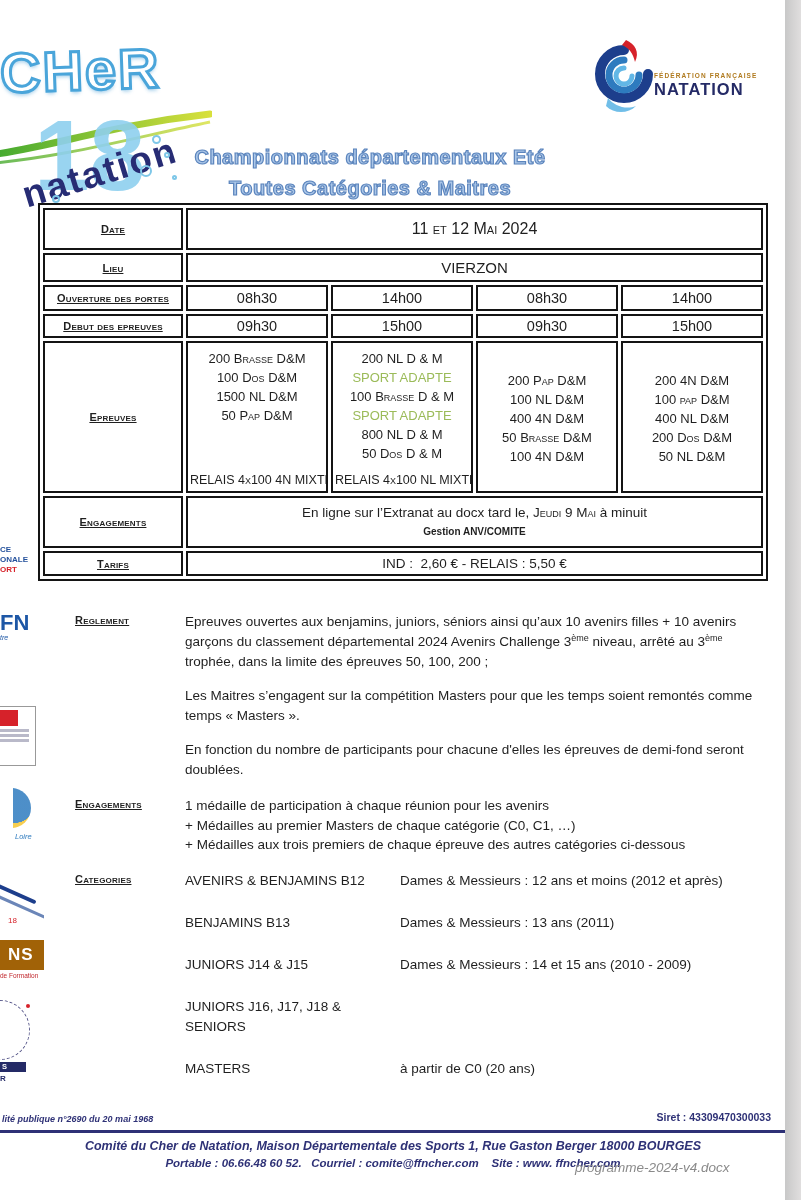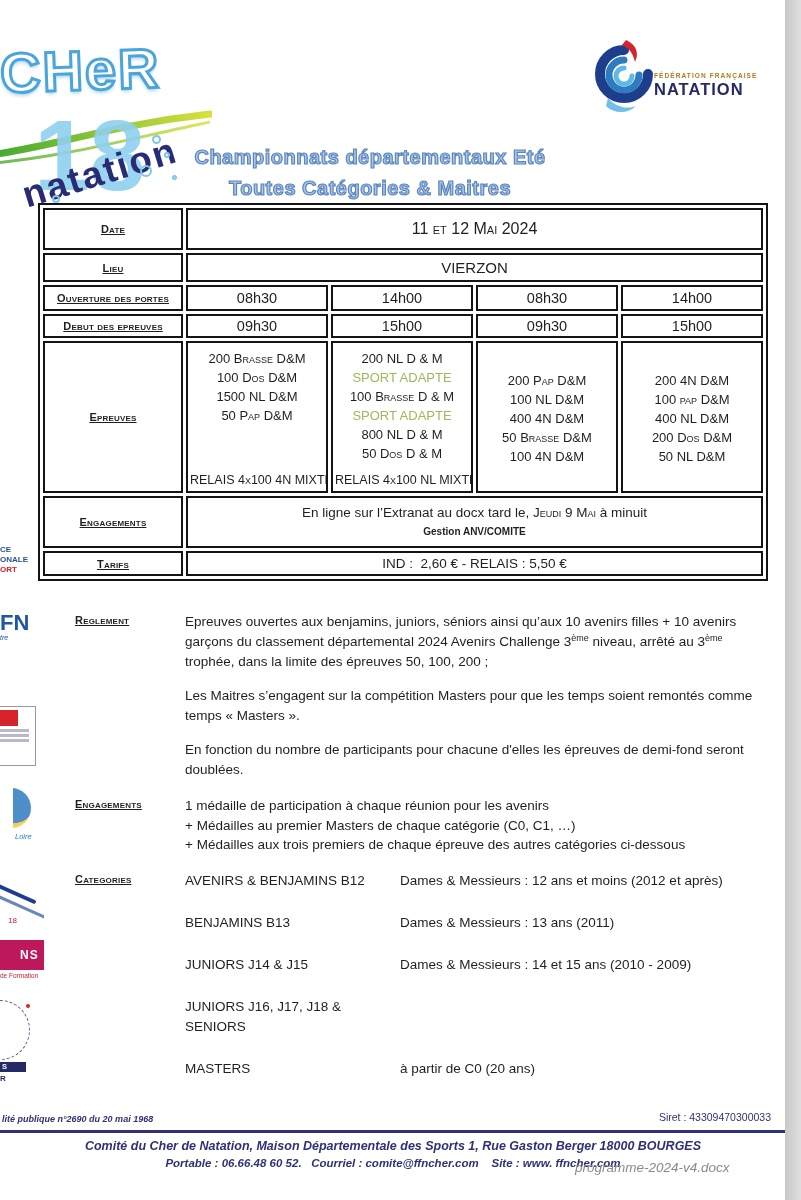--- a/index.html
+++ b/index.html
@@ -117,36 +117,36 @@
   .frag-redbox .tline { height:3px; background:#b9b9c9; margin:2px 6px 2px 0; }
   .frag-loire { top:788px; width:40px; height:58px;margin-left:13px; }
   .loire-circ { position:absolute; left:-22px; top:0; width:40px; height:40px; border-radius:50%; background:radial-gradient(circle at 60% 40%, #2e7bbf 55%, #f5c531 56%); opacity:.85; }
   .loire-txt { position:absolute; left:2px; top:44px; font-size:7.5px; font-style:italic; color:#2e7bbf; }
   .frag-cd18 { top:880px; width:44px; height:50px; }
   .cd18-l1,.cd18-l2 { position:absolute; height:4px; background:#1d3e8c; transform:rotate(24deg); border-radius:2px; }
   .cd18-l1 { left:-14px; top:10px; width:52px; }
   .cd18-l2 { left:-6px; top:26px; width:58px; height:3px; background:#6b86b8; }
   .cd18-num { position:absolute; left:8px; top:36px; font-size:8px; color:#d6222a; }
   .frag-erfan { top:940px; width:48px; }
-  .erfan-box { width:44px; height:30px; background:#be185d; color:#fff; font-weight:700; font-size:12px; display:flex; align-items:center; padding-left:20px; letter-spacing:1px; }
+  .erfan-box { width:44px; height:30px; background:#a16207; color:#fff; font-weight:700; font-size:17px; display:flex; align-items:center; padding-left:8px; letter-spacing:1px; }
   .erfan-sm { font-size:6.5px; color:#c0272d; margin-top:2px; }
   .frag-stamp { top:1000px; width:36px; height:64px; }
   .stamp-circ { position:absolute; left:-30px; top:0; width:60px; height:60px; border-radius:50%; border:1.5px dashed #5a5a8c; }
   .stamp-dot { position:absolute; left:26px; top:4px; width:4px; height:4px; background:#d6222a; border-radius:50%; }
   .frag-bars { top:1062px; width:40px; }
   .bars-b1 { width:26px; height:10px; background:#242a66; color:#fff; font-size:7.5px; font-weight:700; padding-left:2px; line-height:10px; }
   .bars-b2 { font-size:8px; font-weight:700; color:#242a66; margin-top:2px; }
   
   .footer-assoc {
     position:absolute; left:2px; top:1114px;
     font-size:9px; font-weight:700; font-style:italic; color:#2e3176;
   }
   .footer-siret {
     position:absolute; right:30px; top:1111px;
-    font-size:10.5px; font-weight:400; color:#2e3176;
+    font-size:10.5px; font-weight:700; color:#2e3176;
   }
   .footer-rule { position:absolute; left:0; top:1130px; width:786px; height:2.5px; background:#2e3176; }
   .footer-center { position:absolute; left:0; top:1138px; width:786px; text-align:center; color:#2e3176; }
   .footer-center .fl1 { font-size:12.5px; font-weight:700; font-style:italic; line-height:17px; }
   .footer-center .fl2 { font-size:11.5px; font-weight:700; font-style:italic; line-height:16px; white-space:pre-wrap; }
   .footer-filename {
     position:absolute; left:575px; top:1160px;
     font-size:13.5px; font-style:italic; color:#8a8a8a;
   }
 </style>

